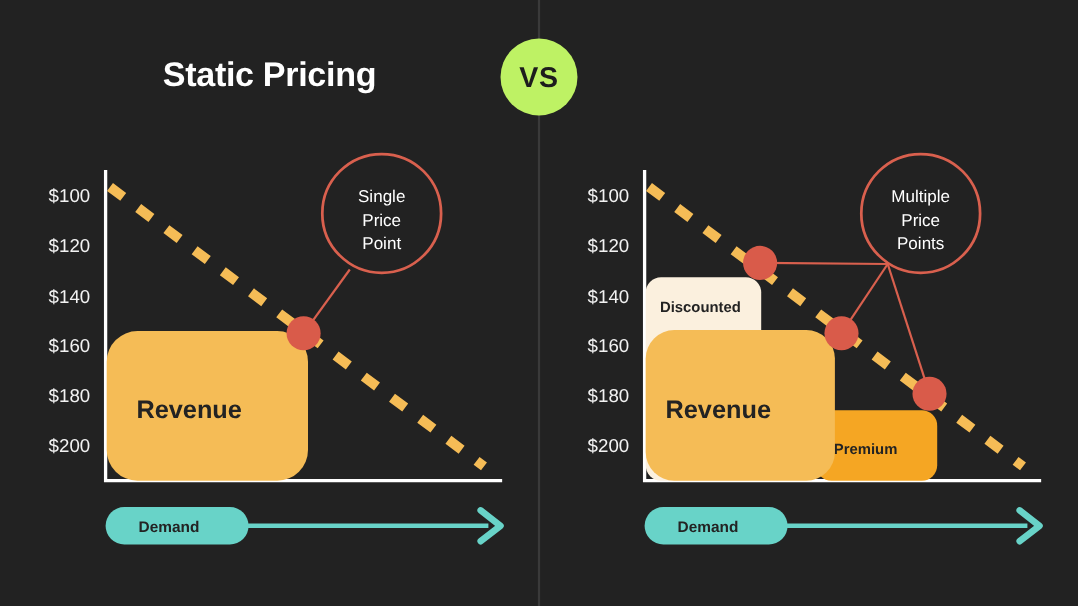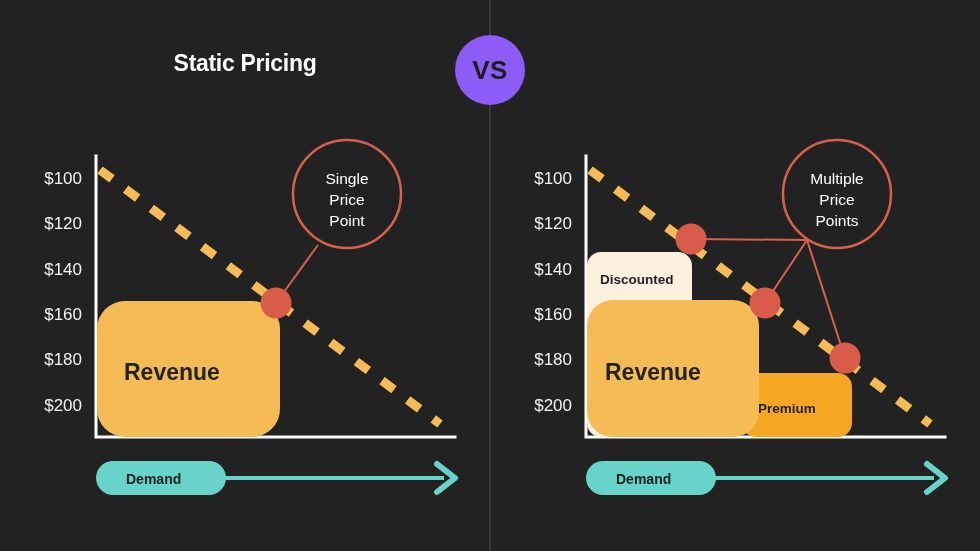--- a/index.html
+++ b/index.html
@@ -25,36 +25,36 @@
     height: 551px;
     background: #3a3a3a;
   }
   .vs-badge {
     position: absolute;
     left: 455px;
     top: 35px;
     width: 70px;
     height: 70px;
     border-radius: 50%;
-    background: #8b5cf6;
+    background: #bef264;
     display: flex;
     align-items: center;
     justify-content: center;
     color: #1d1d1d;
     font-size: 26px;
     font-weight: bold;
     letter-spacing: 0.5px;
   }
   .panel-title {
     position: absolute;
     top: 50px;
     width: 440px;
     text-align: center;
     color: #ffffff;
-    font-size: 23px;
+    font-size: 31px;
     font-weight: bold;
     letter-spacing: -0.3px;
   }
   #title-left  { left: 25px; }
   #title-right { left: 515px; }
 
   .panel-svg {
     position: absolute;
     top: 0;
     left: 0;

